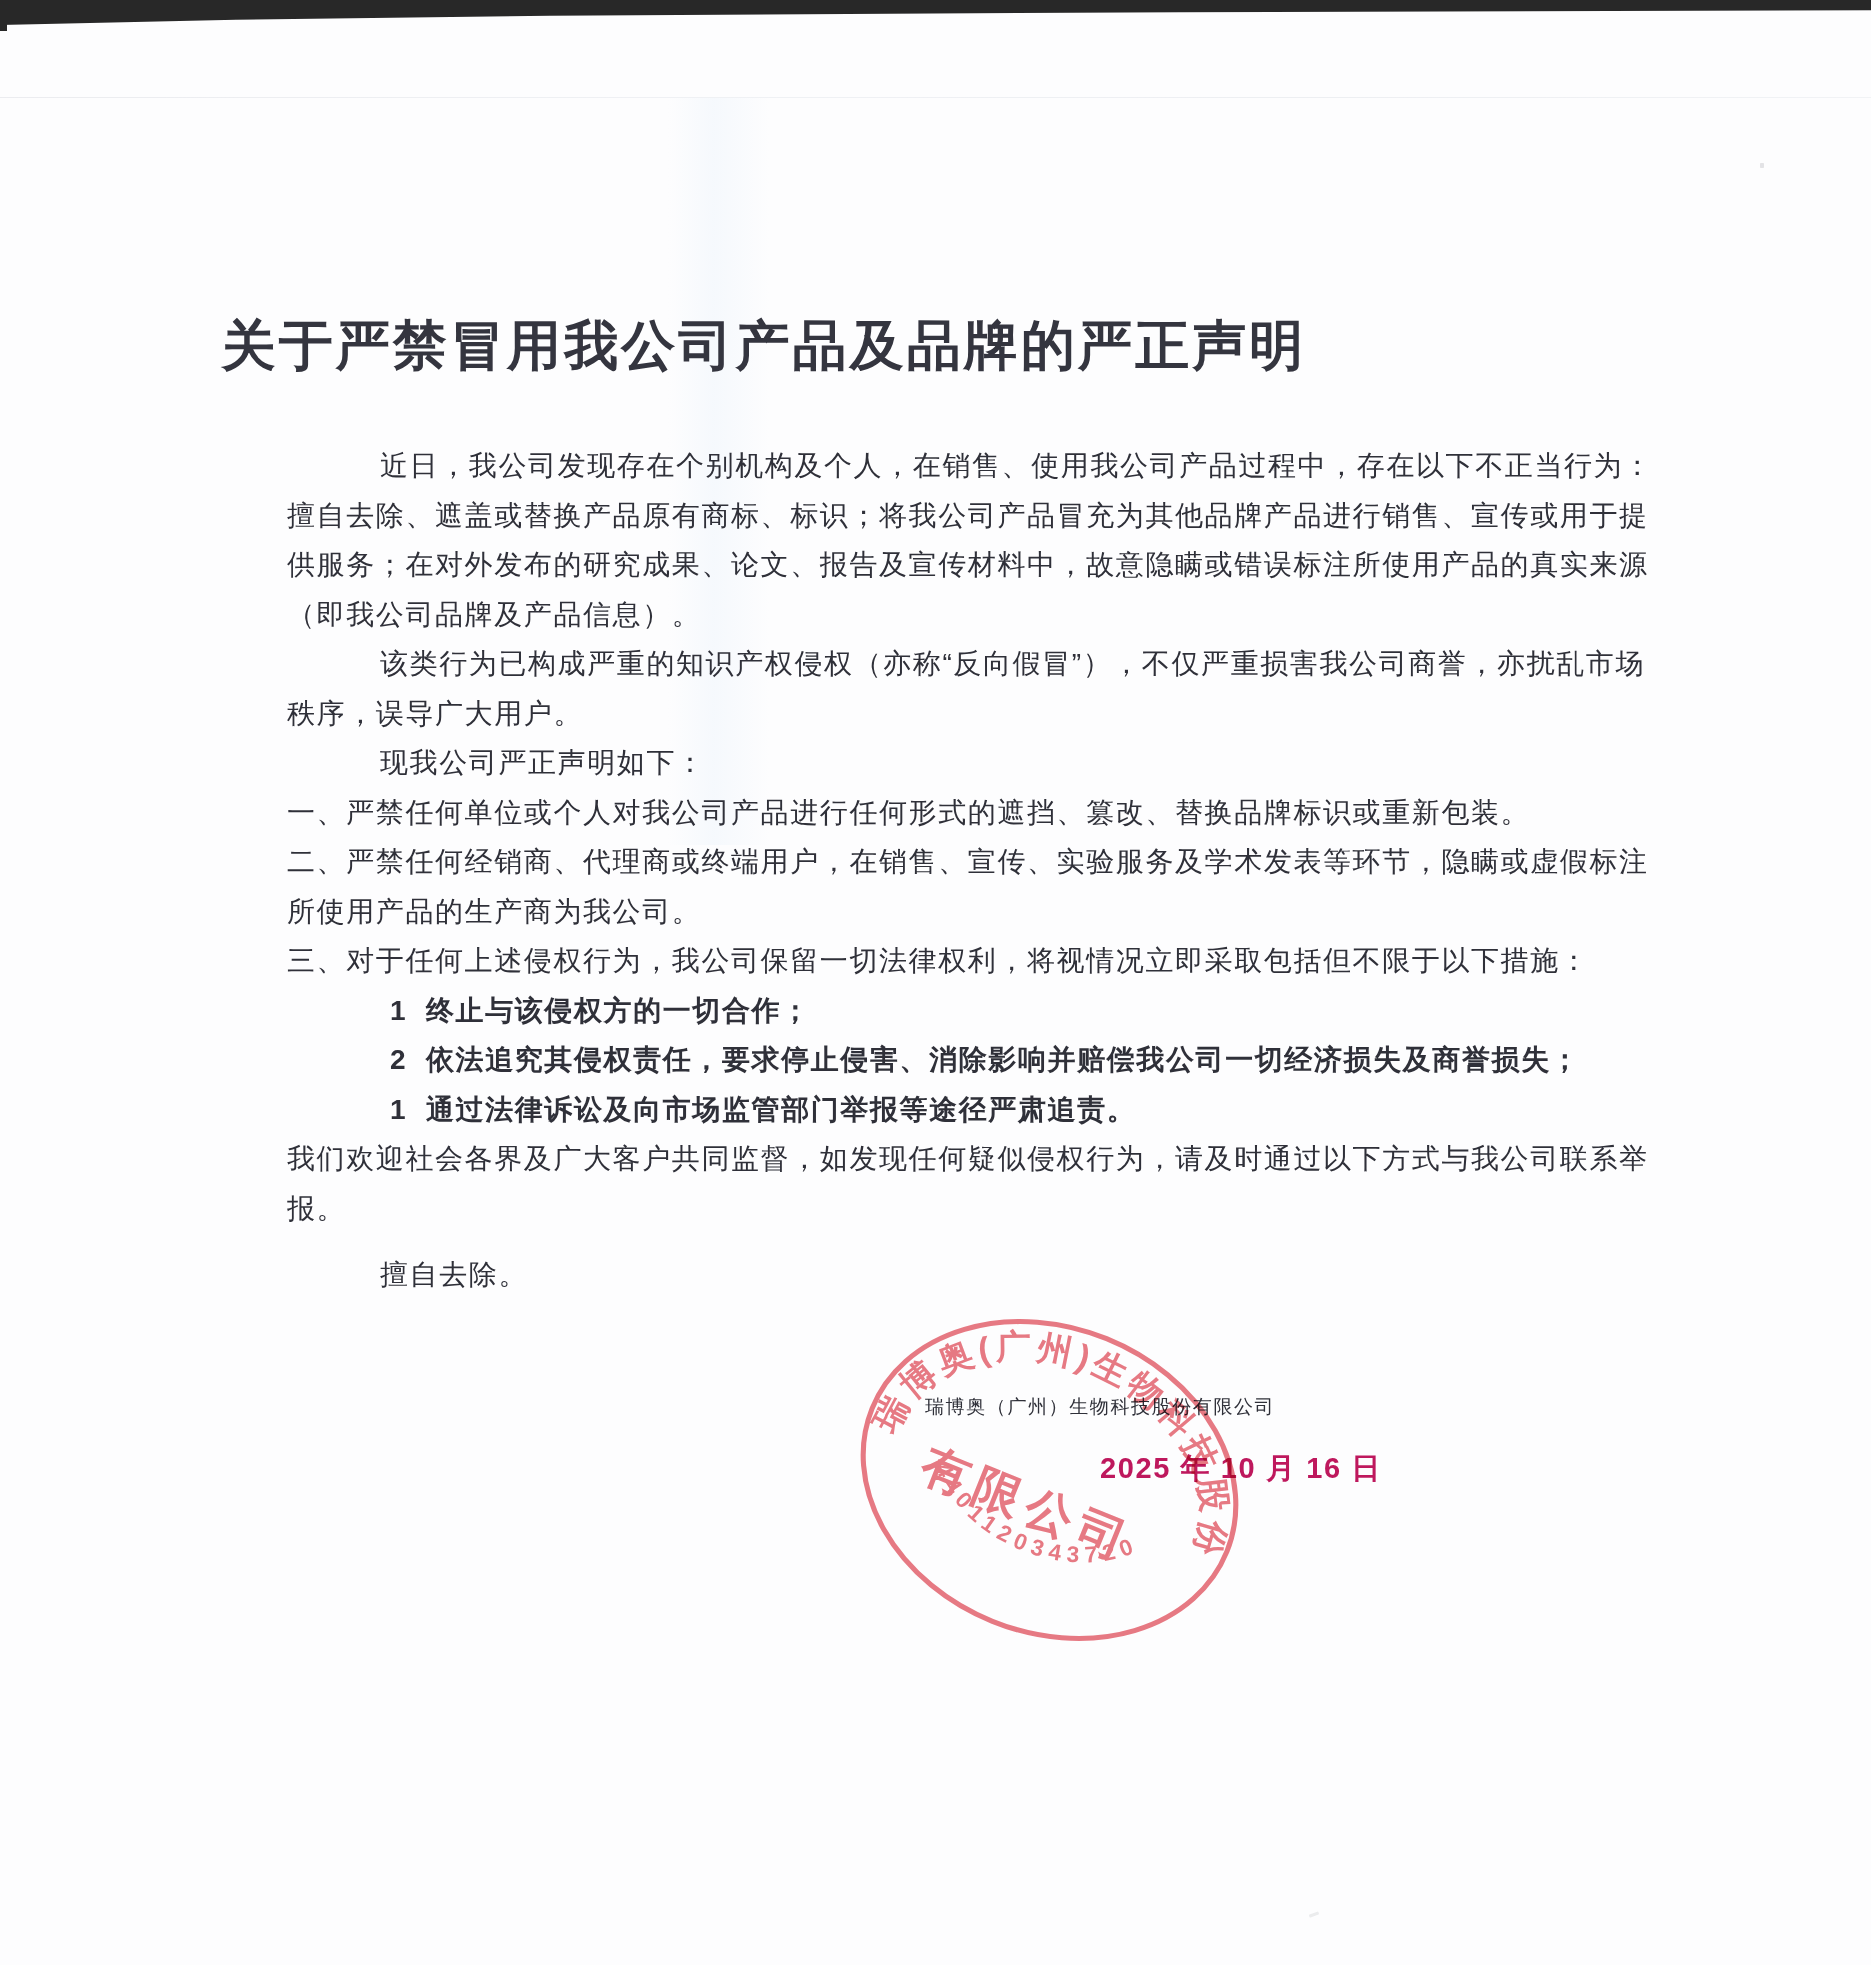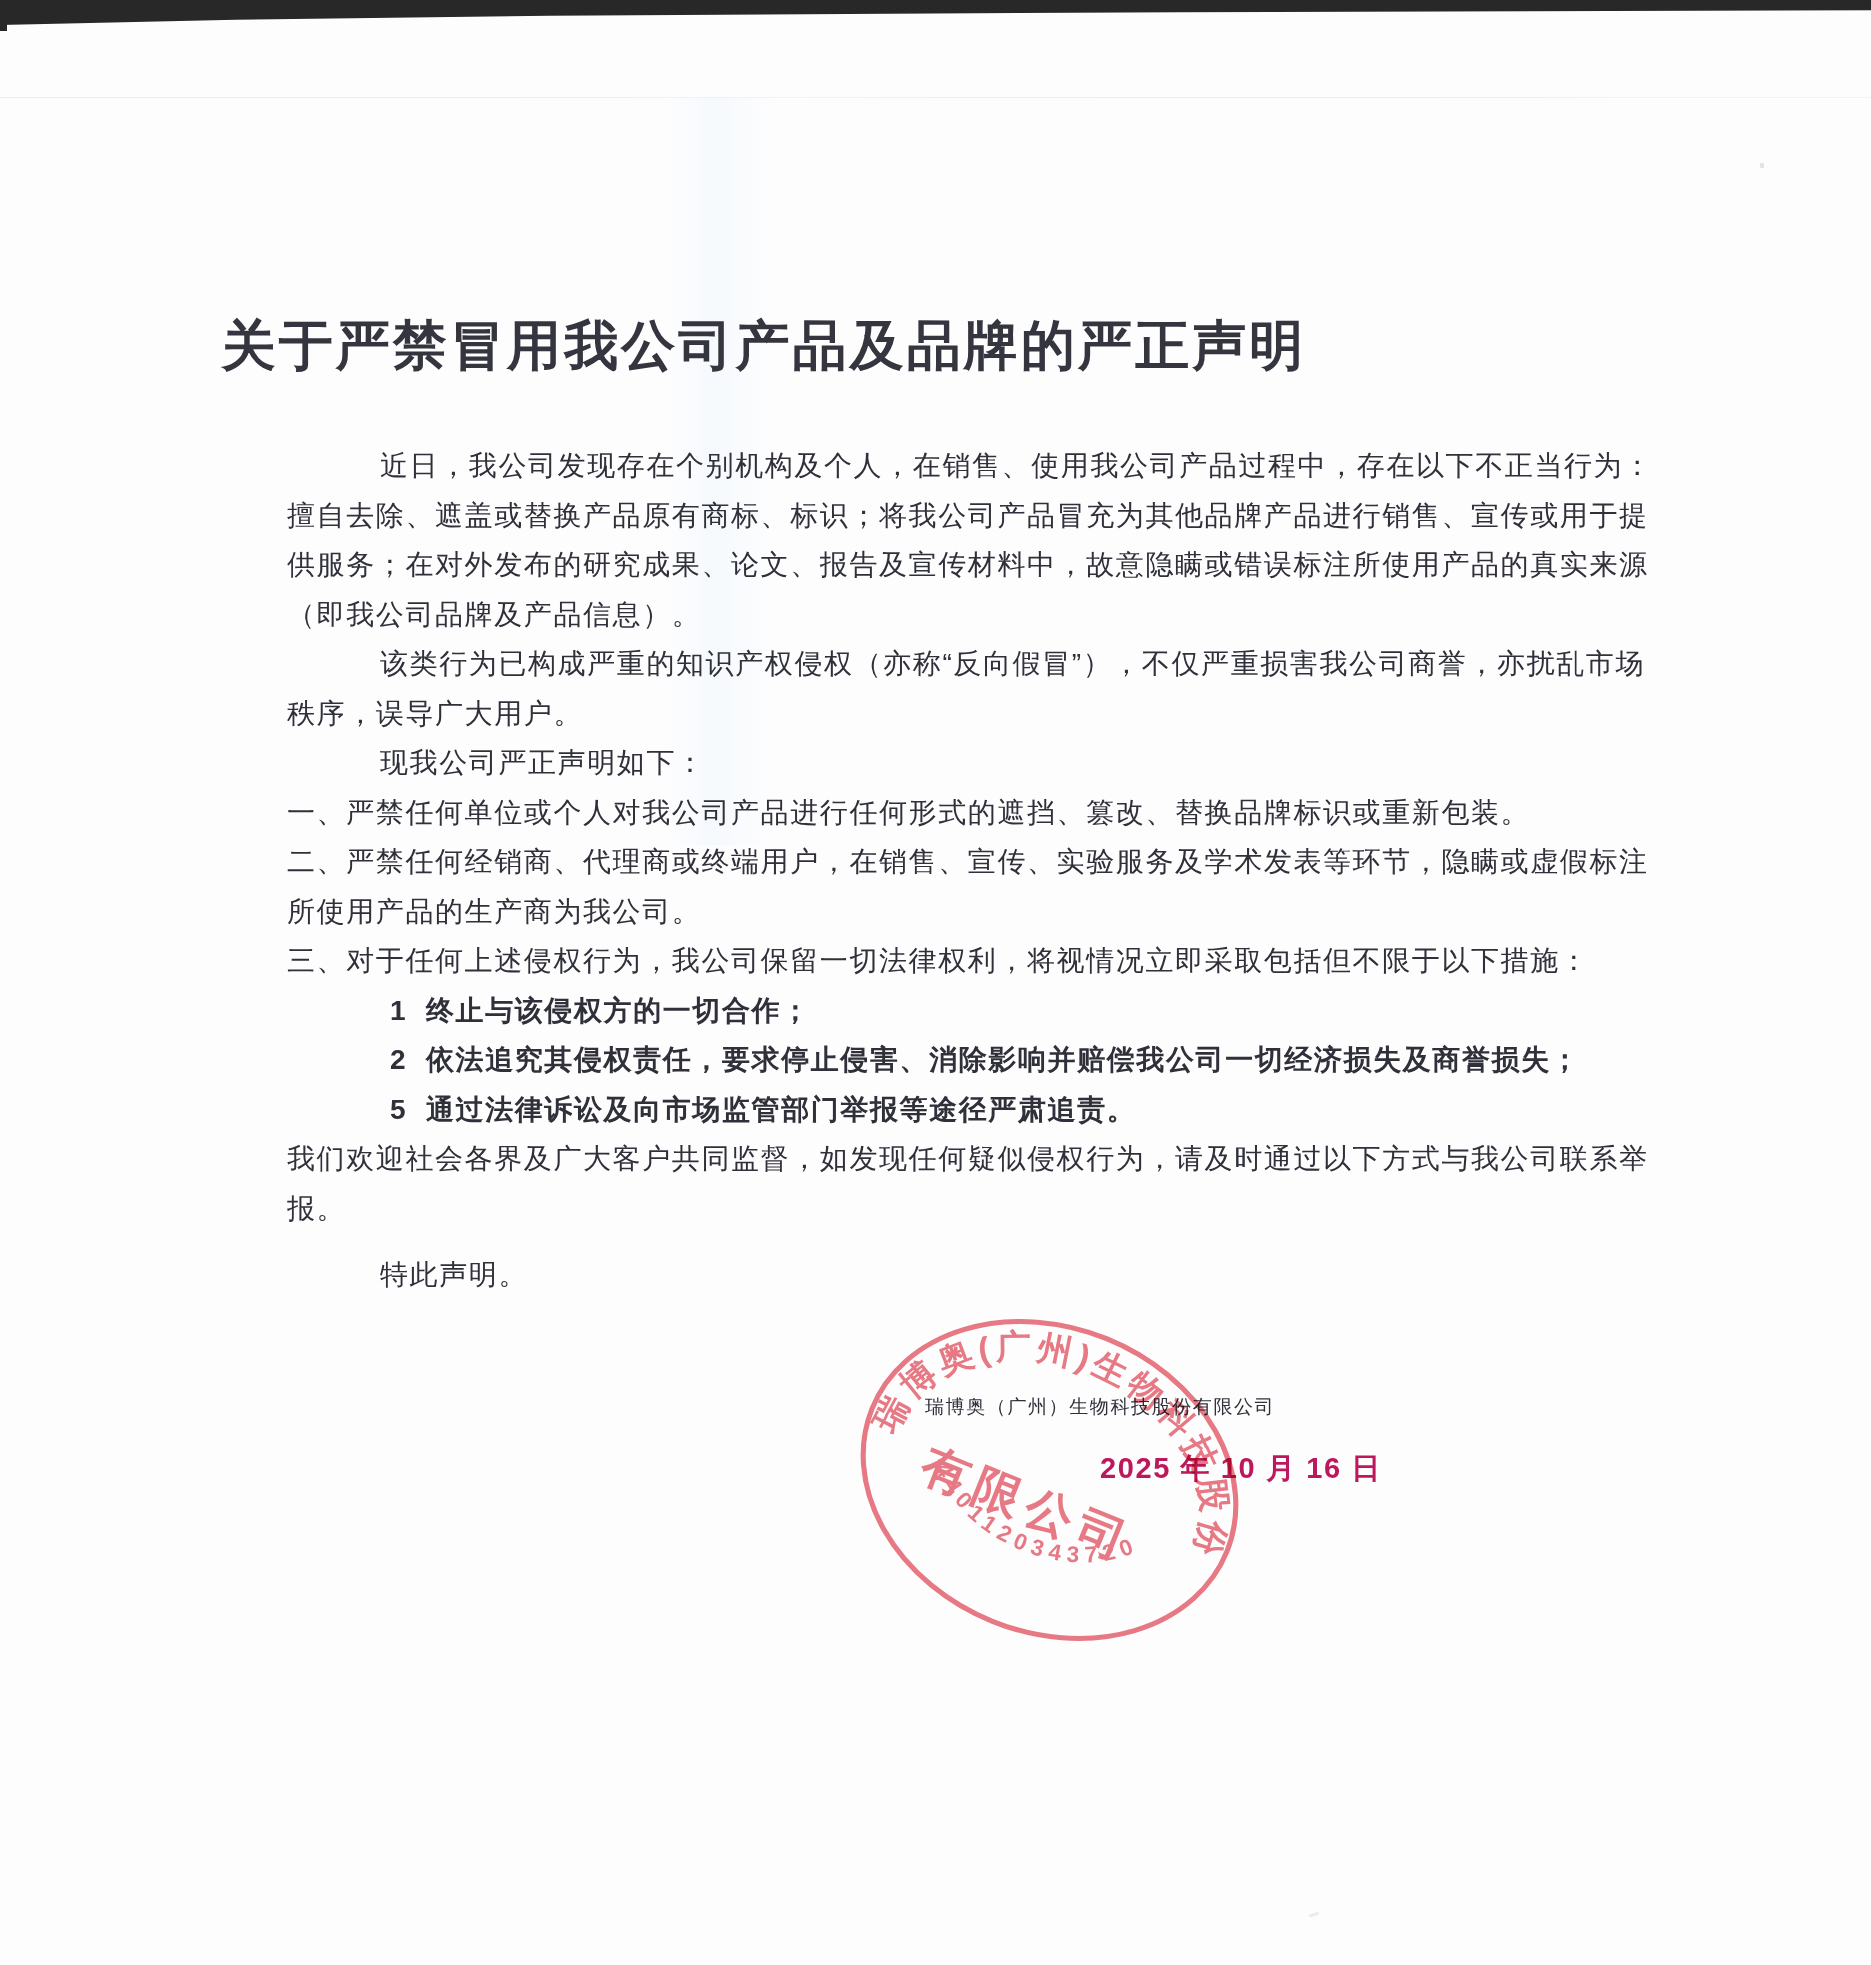--- a/index.html
+++ b/index.html
@@ -90,24 +90,24 @@
   <div class="bl" style="top:601px">（即我公司品牌及产品信息）。</div>
   <div class="bl ind1" style="top:650px">该类行为已构成严重的知识产权侵权（亦称“反向假冒”），不仅严重损害我公司商誉，亦扰乱市场</div>
   <div class="bl" style="top:700px">秩序，误导广大用户。</div>
   <div class="bl ind1" style="top:749px">现我公司严正声明如下：</div>
   <div class="bl" style="top:799px">一、严禁任何单位或个人对我公司产品进行任何形式的遮挡、篡改、替换品牌标识或重新包装。</div>
   <div class="bl" style="top:848px">二、严禁任何经销商、代理商或终端用户，在销售、宣传、实验服务及学术发表等环节，隐瞒或虚假标注</div>
   <div class="bl" style="top:898px">所使用产品的生产商为我公司。</div>
   <div class="bl" style="top:947px">三、对于任何上述侵权行为，我公司保留一切法律权利，将视情况立即采取包括但不限于以下措施：</div>
   <div class="bl ind2" style="top:997px">1  终止与该侵权方的一切合作；</div>
   <div class="bl ind2" style="top:1046px">2  依法追究其侵权责任，要求停止侵害、消除影响并赔偿我公司一切经济损失及商誉损失；</div>
-  <div class="bl ind2" style="top:1096px">5  通过法律诉讼及向市场监管部门举报等途径严肃追责。</div>
+  <div class="bl ind2" style="top:1096px">1  通过法律诉讼及向市场监管部门举报等途径严肃追责。</div>
   <div class="bl" style="top:1145px">我们欢迎社会各界及广大客户共同监督，如发现任何疑似侵权行为，请及时通过以下方式与我公司联系举</div>
   <div class="bl" style="top:1195px">报。</div>
-  <div class="bl ind1" style="top:1261px">特此声明。</div>
+  <div class="bl ind1" style="top:1261px">擅自去除。</div>
 
   <div class="sig-company">瑞博奥（广州）生物科技股份有限公司</div>
   <div class="sig-date">2025 年 10 月 16 日</div>
 
   <div class="stamp">
     <svg viewBox="-500 -415 1000 830" xmlns="http://www.w3.org/2000/svg">
       <defs>
         <path id="seal-top-arc" d="M -405 55 A 408 310 0 1 1 405 55"></path>
         <path id="seal-bottom-arc" d="M -345 -40 A 350 280 0 0 0 345 -40"></path>
       </defs>

